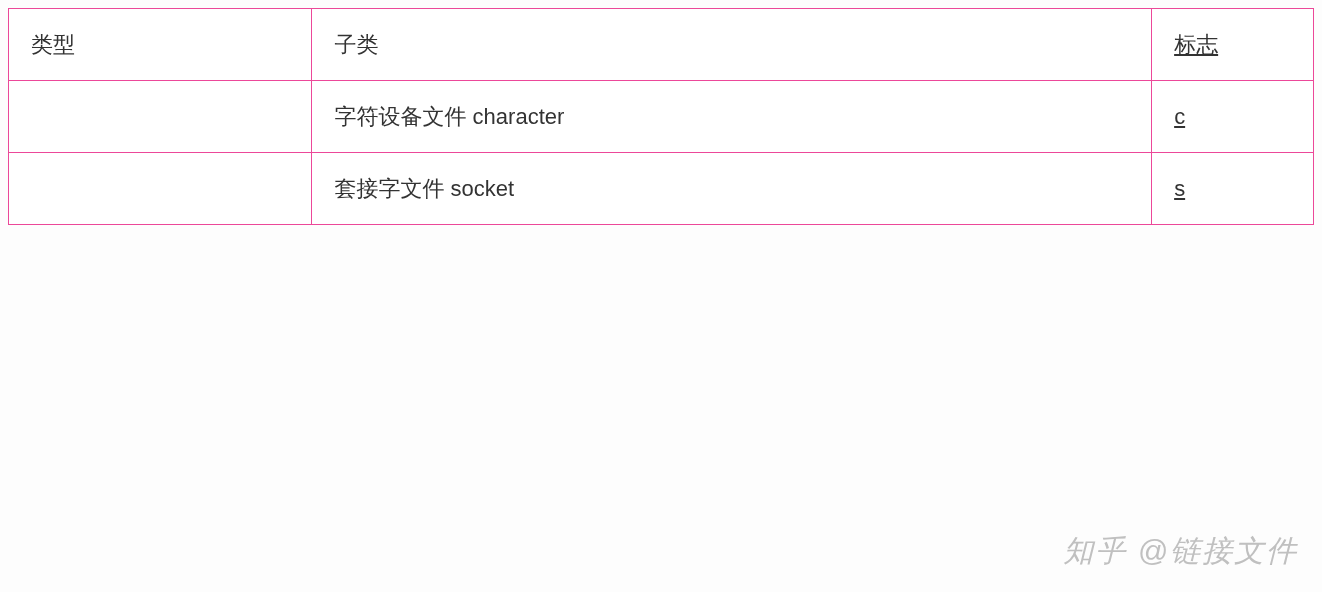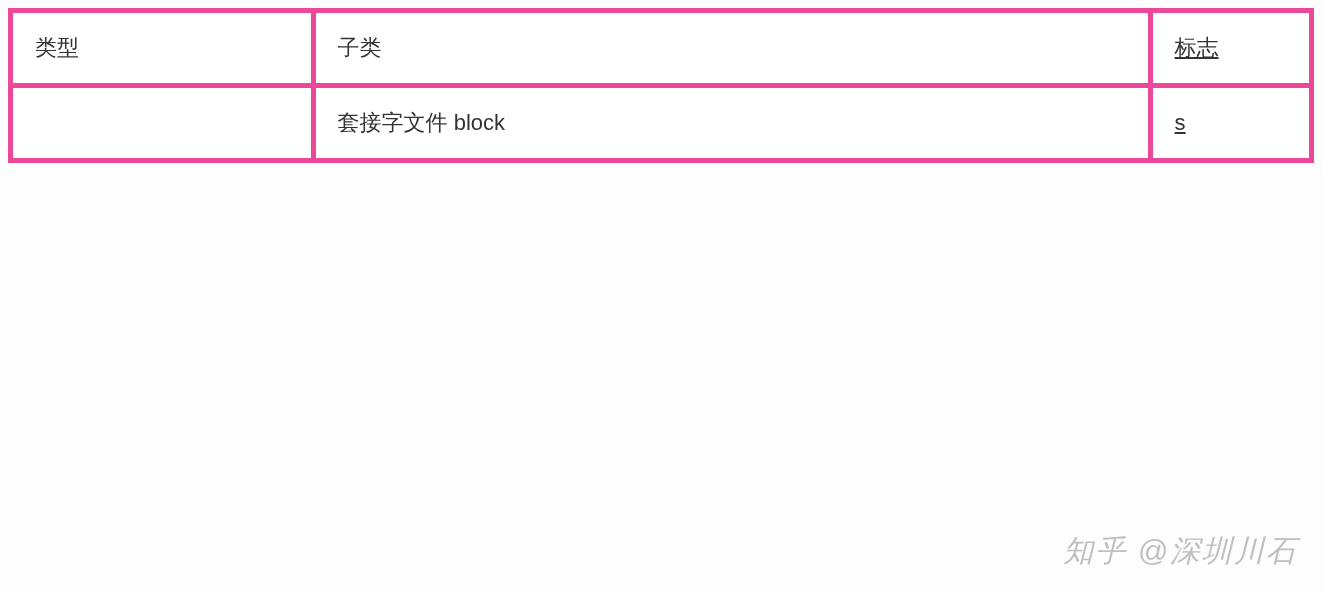--- a/index.html
+++ b/index.html
@@ -12,21 +12,21 @@
       color: #333;
       position: relative;
       padding: 8px;
     }
     table {
       width: 100%;
       border-collapse: collapse;
       background: #fff;
     }
     td {
-      border: 5px solid #ec4899;
+      border: 1px solid #ec4899;
       padding: 20px 18px 20px 22px;
       vertical-align: middle;
       height: 72px;
     }
     td.col-type { width: 300px; }
     td.col-sub  { width: 830px; }
     td.col-flag { width: 160px; text-decoration: underline; }
     .watermark {
       position: absolute;
       right: 24px;
@@ -46,19 +46,24 @@
 
 <table>
   <tbody>
       <tr>
     <td class="col-type">类型</td>
     <td class="col-sub">子类</td>
     <td class="col-flag">标志</td>
   </tr>
   <tr>
     <td class="col-type"></td>
-    <td class="col-sub">套接字文件  block</td>
+    <td class="col-sub">字符设备文件 character</td>
+    <td class="col-flag">c</td>
+  </tr>
+  <tr>
+    <td class="col-type"></td>
+    <td class="col-sub">套接字文件  socket</td>
     <td class="col-flag">s</td>
   </tr>
 </tbody>
   </table>
 
-<div class="watermark">知乎 @深圳川石</div>
+<div class="watermark">知乎 @链接文件</div>
 
 </body></html>

